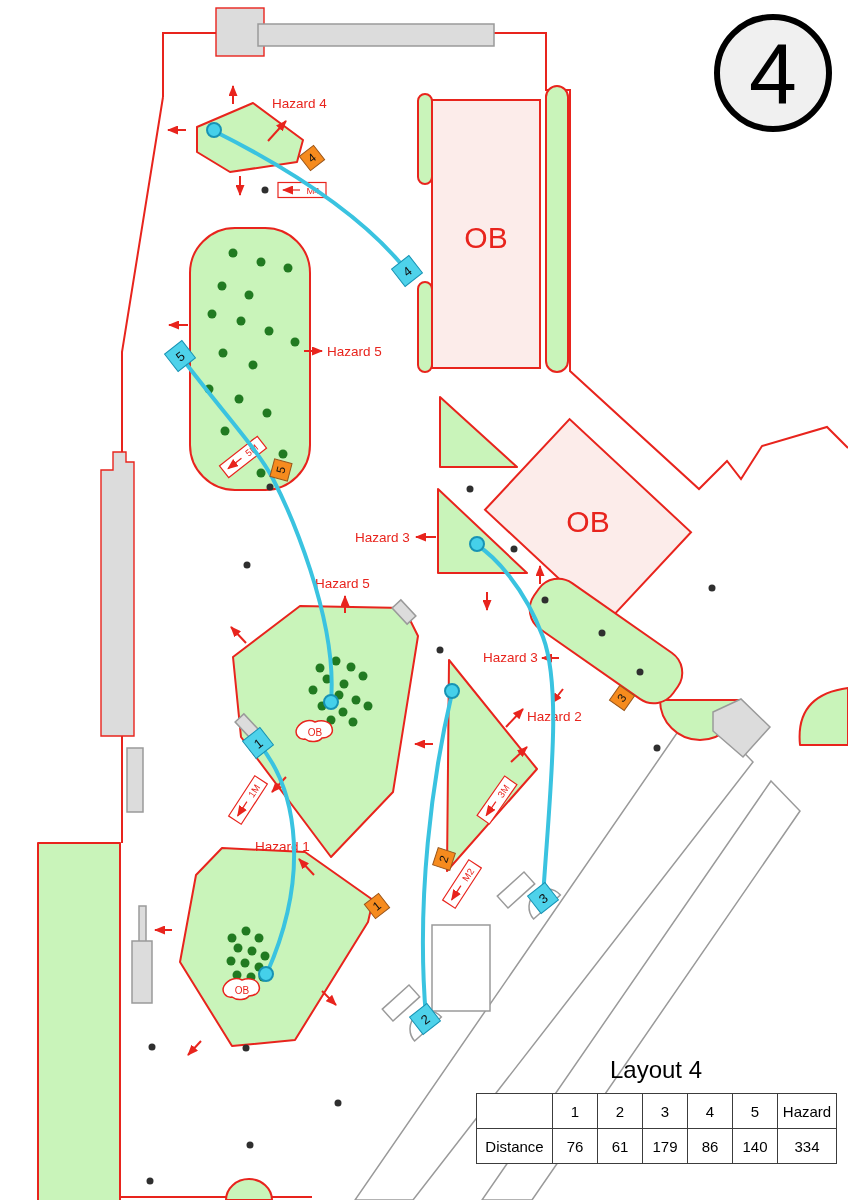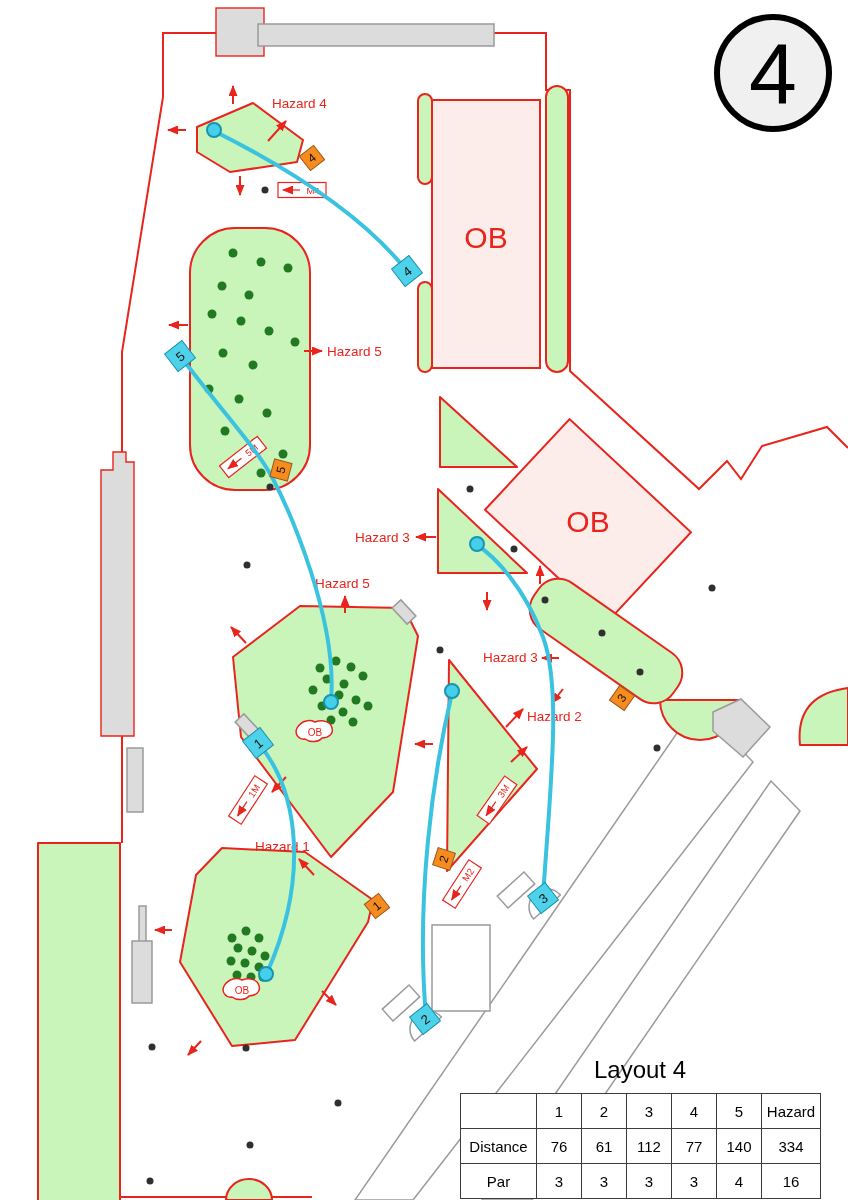--- a/index.html
+++ b/index.html
@@ -25,21 +25,21 @@
   .ob{font-size:30px;text-anchor:middle;}
   .obs{font-size:10px;text-anchor:middle;}
   .mando rect{fill:#fff;stroke:#e8241d;stroke-width:1.2;}
   .mando text{font-size:9.5px;}
   .arr{stroke:#e8241d;stroke-width:2;fill:none;}
   .marr{stroke:#e8241d;stroke-width:1.2;fill:none;}
   .teetxt{font-size:13px;fill:#111;text-anchor:middle;}
   .signtxt{font-size:12px;fill:#111;text-anchor:middle;}
   .badge-c{fill:#f0f0f0;stroke:#000;stroke-width:6;}
   .badge-t{font-size:86px;fill:#000;text-anchor:middle;}
-  .scorecard{position:absolute;left:460px;top:1056px;width:360px;}
+  .scorecard{position:absolute;left:476px;top:1056px;width:360px;}
   .scorecard-title{text-align:center;font-size:24px;color:#000;margin:0 0 9px 0;}
   .scorecard table{border-collapse:collapse;width:100%;background:#fff;table-layout:fixed;}
   .scorecard th,.scorecard td{border:1px solid #3c3c3c;height:34px;text-align:center;
     vertical-align:middle;font-size:15px;font-weight:normal;color:#000;padding:0;}
 </style>
 </head>
 <body>
 
 <div class="stage">
 <svg width="848" height="1200" viewBox="0 0 848 1200">
@@ -324,30 +324,21 @@
       <th>2</th>
       <th>3</th>
       <th>4</th>
       <th>5</th>
       <th>Hazard</th>
     </tr>
     <tr>
       <td>Distance</td>
       <td>76</td>
       <td>61</td>
-      <td>112</td>
-      <td>77</td>
+      <td>179</td>
+      <td>86</td>
       <td>140</td>
       <td>334</td>
-    </tr>
-    <tr>
-      <td>Par</td>
-      <td>3</td>
-      <td>3</td>
-      <td>3</td>
-      <td>3</td>
-      <td>4</td>
-      <td>16</td>
     </tr>
   </tbody>
       </table>
 </div>
 </div>
 
 </body></html>

